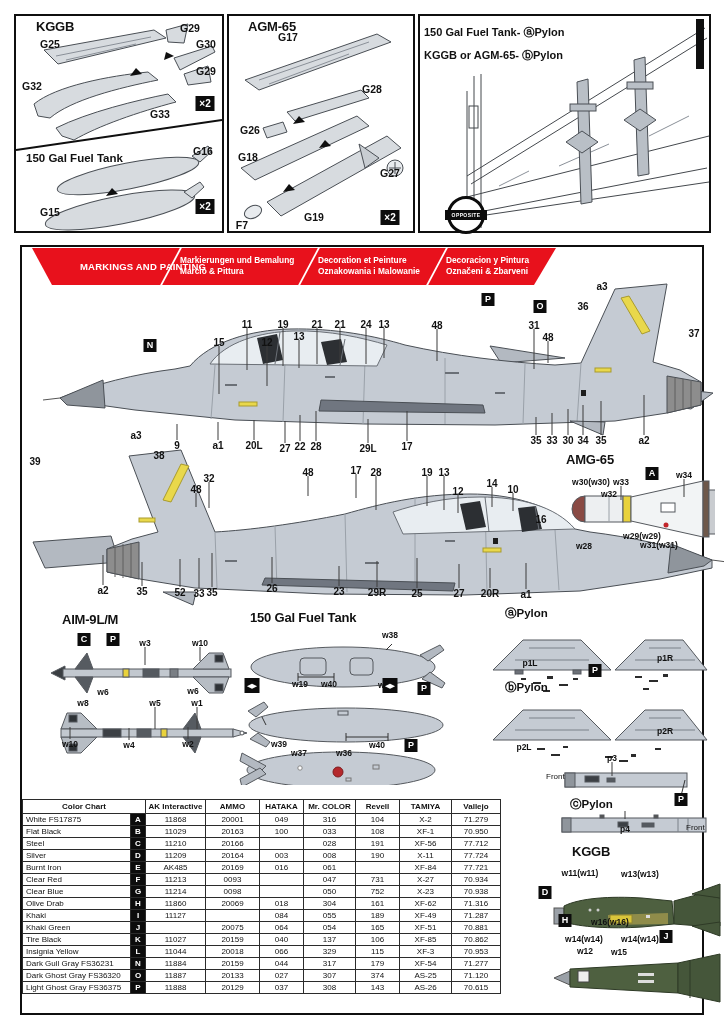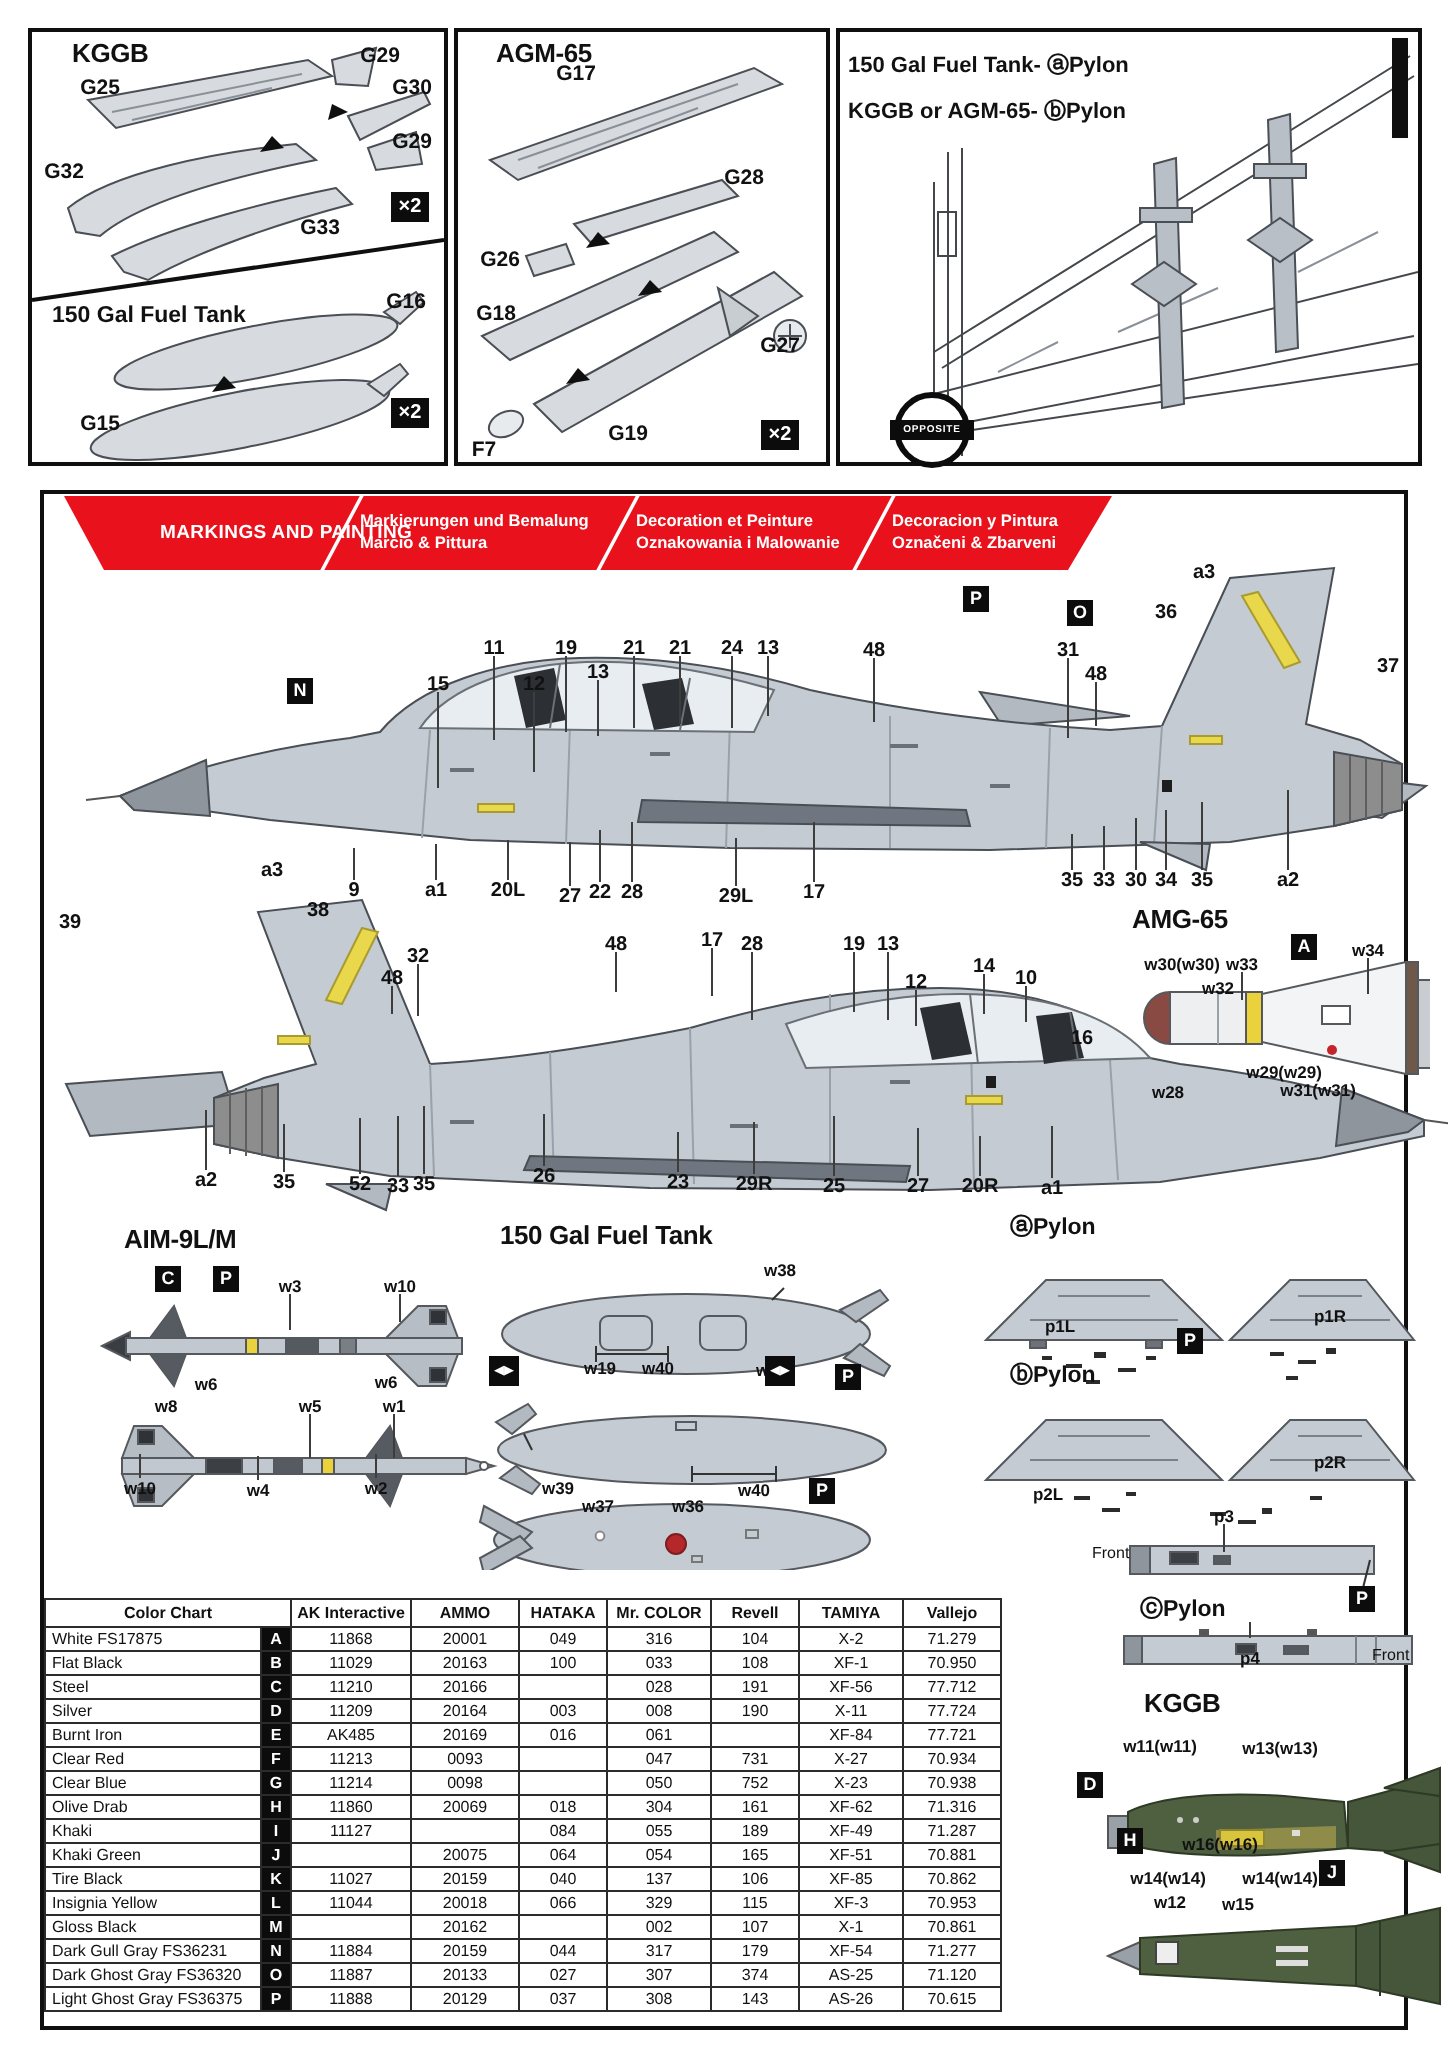--- a/index.html
+++ b/index.html
@@ -487,31 +487,20 @@
         <tr>
           <td class="nm">Insignia Yellow</td>
           <td class="lt">L</td>
           <td>11044</td>
           <td>20018</td>
           <td>066</td>
           <td>329</td>
           <td>115</td>
           <td>XF-3</td>
           <td>70.953</td>
-        </tr>
-        <tr>
-          <td class="nm">Gloss Black</td>
-          <td class="lt">M</td>
-          <td></td>
-          <td>20162</td>
-          <td></td>
-          <td>002</td>
-          <td>107</td>
-          <td>X-1</td>
-          <td>70.861</td>
         </tr>
         <tr>
           <td class="nm">Dark Gull Gray FS36231</td>
           <td class="lt">N</td>
           <td>11884</td>
           <td>20159</td>
           <td>044</td>
           <td>317</td>
           <td>179</td>
           <td>XF-54</td>

